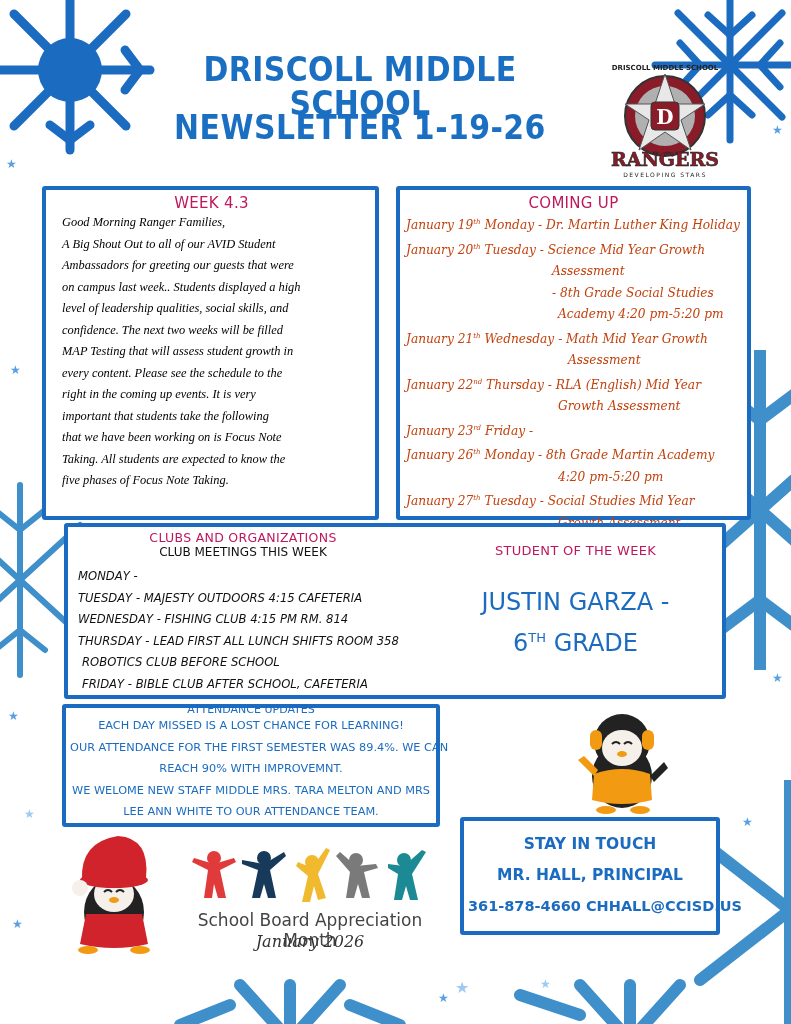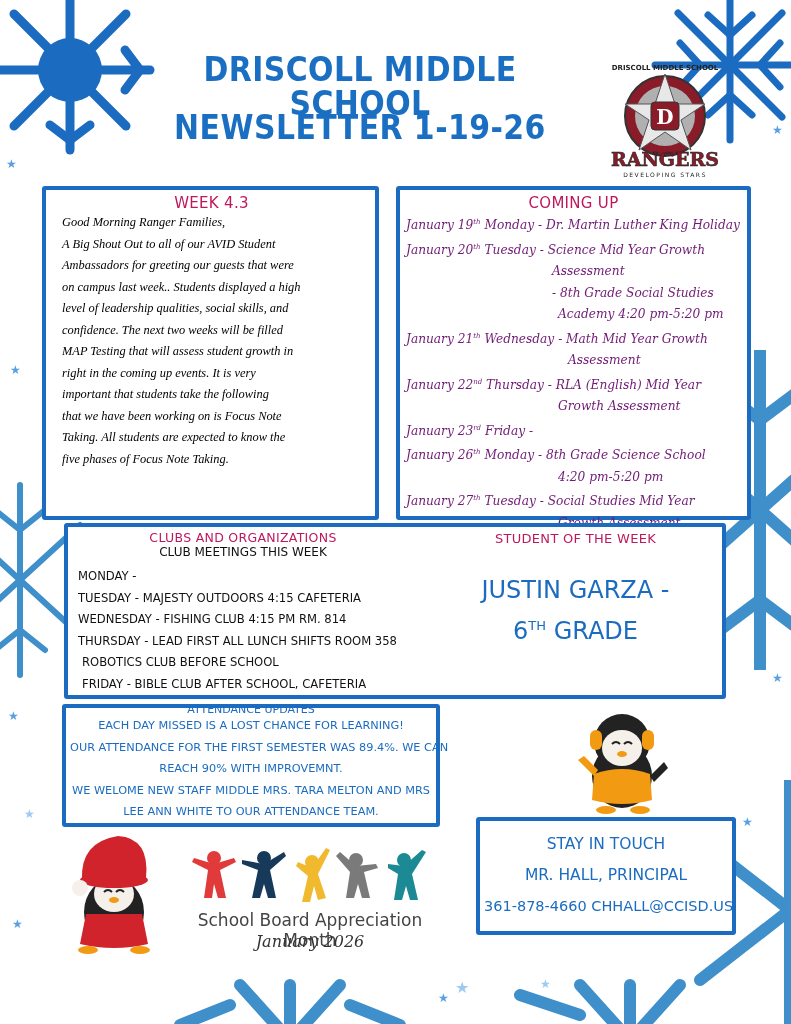--- a/index.html
+++ b/index.html
@@ -35,41 +35,41 @@
     font-size:12.4px; line-height:21.5px;
   }
 
   
   #week { left:42px; top:186px; width:337px; height:334px; padding:4px 14px 0 16px; }
   #week .box-head { font-size:15px; margin-bottom:0; }
   #week .script { margin:0; }
 
   
   #coming { left:396px; top:186px; width:355px; height:334px; padding:4px 6px 0 6px; }
-  .ev { position:relative; font-family:"DejaVu Serif", serif; font-style:italic; color:#701a75; font-size:12.2px; line-height:21.5px; white-space:nowrap; }
+  .ev { position:relative; font-family:"DejaVu Serif", serif; font-style:italic; color:#c2410c; font-size:12.2px; line-height:21.5px; white-space:nowrap; }
   .ev .cont { display:block; }
   sup { font-size:7px; }
 
   
   #clubs { left:64px; top:523px; width:662px; height:176px; padding:4px 10px; }
   .clubs-col { position:absolute; left:10px; top:4px; width:330px; }
   .clubs-col .box-head { font-size:12.5px; line-height:14px; }
   .clubs-sub { text-align:center; font-size:12px; color:#111; line-height:15px; }
-  .club-line { font-size:11.6px; color:#111; line-height:21.5px; white-space:nowrap; }
-  .student-col { position:absolute; left:370px; top:4px; width:275px; text-align:center; }
+  .club-line { font-size:11.6px; color:#111; line-height:21.5px; white-space:nowrap;font-style:italic; }
+  .student-col { position:absolute; left:370px; top:16px; width:275px; text-align:center; }
   .student-col .box-head { font-size:13px; }
   .student-name { color:#1b6cc0; font-size:24px; margin-top:26px; line-height:36px; }
 
   
   #attend { left:62px; top:704px; width:378px; height:123px; padding:0 4px; text-align:center; }
   .att-head { color:#1b6cc0; font-size:11px; line-height:11px; margin-top:-4px; }
   .att-line { color:#1b6cc0; font-size:11.3px; line-height:21.5px; white-space:nowrap; }
 
   
-  #touch { left:476px; top:817px; width:260px; height:118px; padding:8px 4px 0; text-align:center; }
+  #touch { left:460px; top:817px; width:260px; height:118px; padding:8px 4px 0; text-align:center;font-weight:bold; }
   .touch-line { color:#1b6cc0; font-size:15.5px; line-height:31px; white-space:nowrap; }
   .touch-line.small { font-size:14.5px; }
 
   .sbam { position:absolute; left:190px; top:848px; width:240px; height:118px; text-align:center; }
   .sbam-text { position:absolute; left:0; top:62px; width:240px; font-size:17px; color:#444; }
   .sbam-date { position:absolute; left:0; top:84px; width:240px; font-family:"DejaVu Serif", serif; font-style:italic; font-size:16px; color:#333; }
 </style>
 </head>
 <body>
 
@@ -168,20 +168,21 @@
 <div class="box" id="week">
   <div class="box-head">WEEK 4.3</div>
   <div class="script">
     <div>Good Morning Ranger Families,</div>
     <div>A Big Shout Out to all of our AVID Student</div>
     <div>Ambassadors for greeting our guests that were</div>
     <div>on campus last week.. Students displayed a high</div>
     <div>level of leadership qualities, social skills, and</div>
     <div>confidence. The next two weeks will be filled</div>
     <div>MAP Testing that will assess student growth in</div>
+    <div>every content. Please see the schedule to the</div>
     <div>right in the coming up events. It is very</div>
     <div>important that students take the following</div>
     <div>that we have been working on is Focus Note</div>
     <div>Taking. All students are expected to know the</div>
     <div>five phases of Focus Note Taking.</div>
   </div>
 </div>
 
 <div class="box" id="coming">
   <div class="box-head">COMING UP</div>
@@ -202,21 +203,21 @@
         <div class="cont" style="padding-left: 162px;">Assessment</div>
       </div>
       <div class="ev">
         <div style="padding-left: 0px;"><span>January 22</span><sup>nd</sup> <span>Thursday</span> <span>- RLA (English) Mid Year</span></div>
         <div class="cont" style="padding-left: 152px;">Growth Assessment</div>
       </div>
       <div class="ev">
         <div style="padding-left: 0px;"><span>January 23</span><sup>rd</sup> <span>Friday</span> <span>-</span></div>
       </div>
       <div class="ev">
-        <div style="padding-left: 0px;"><span>January 26</span><sup>th</sup> <span>Monday</span> <span>-  8th Grade Science School</span></div>
+        <div style="padding-left: 0px;"><span>January 26</span><sup>th</sup> <span>Monday</span> <span>-  8th Grade Martin Academy</span></div>
         <div class="cont" style="padding-left: 152px;">4:20 pm-5:20 pm</div>
       </div>
       <div class="ev">
         <div style="padding-left: 0px;"><span>January 27</span><sup>th</sup> <span>Tuesday</span> <span>-  Social Studies Mid Year</span></div>
         <div class="cont" style="padding-left: 152px;">Growth Assessment</div>
       </div>
     </div>
 </div>
 
 <div class="box" id="clubs">

